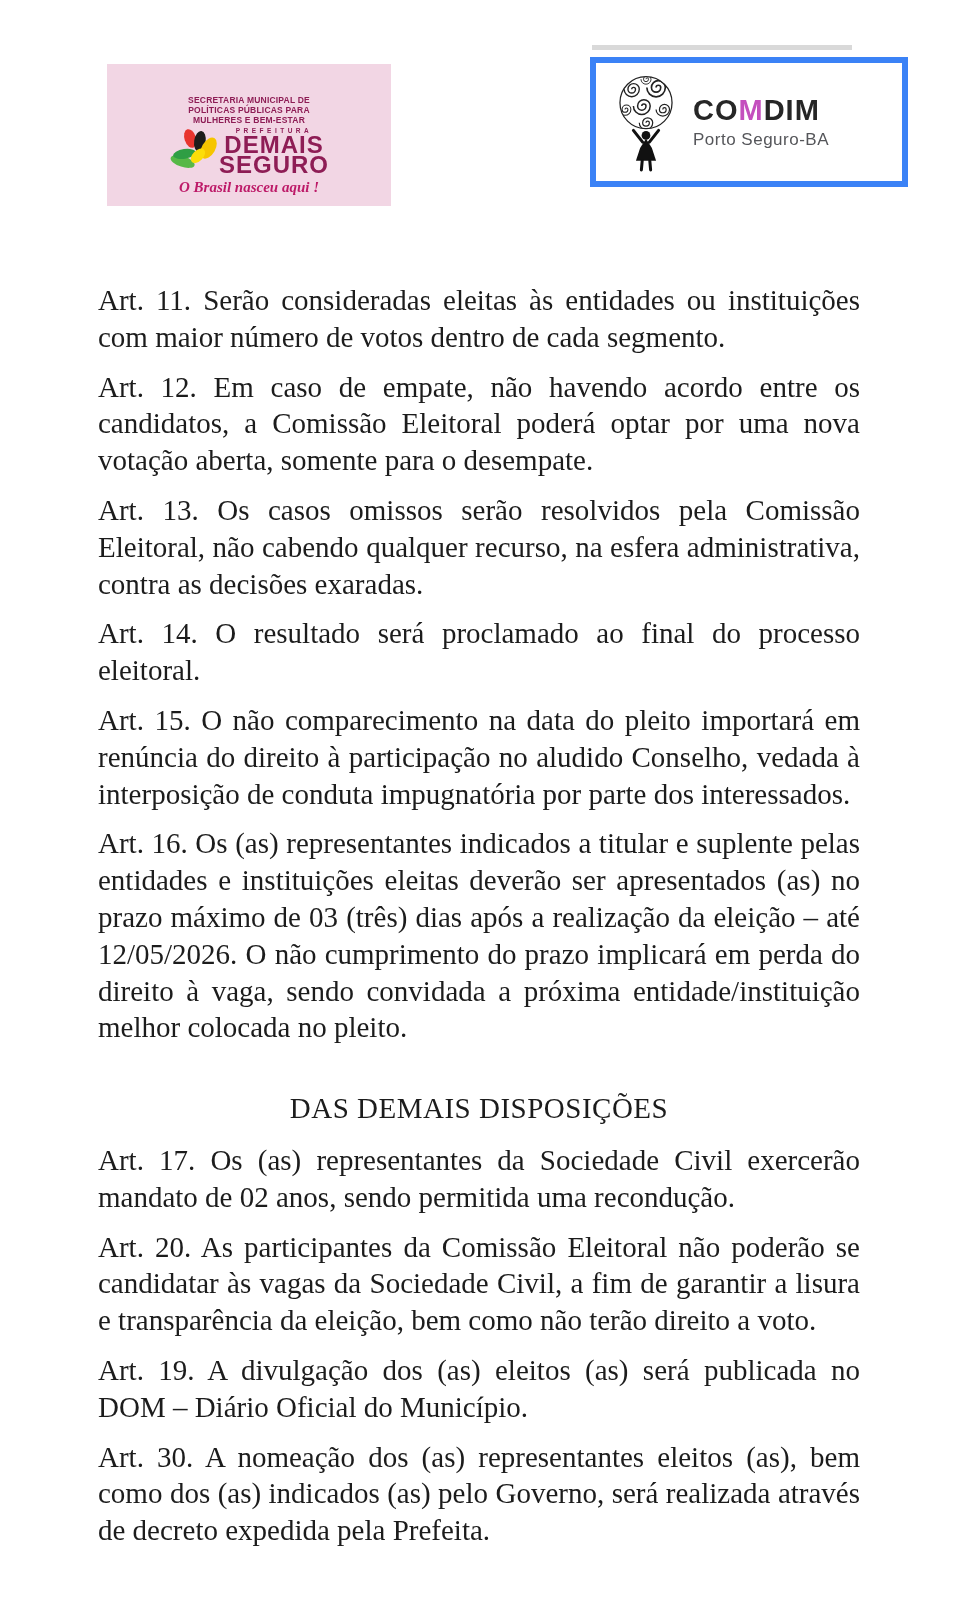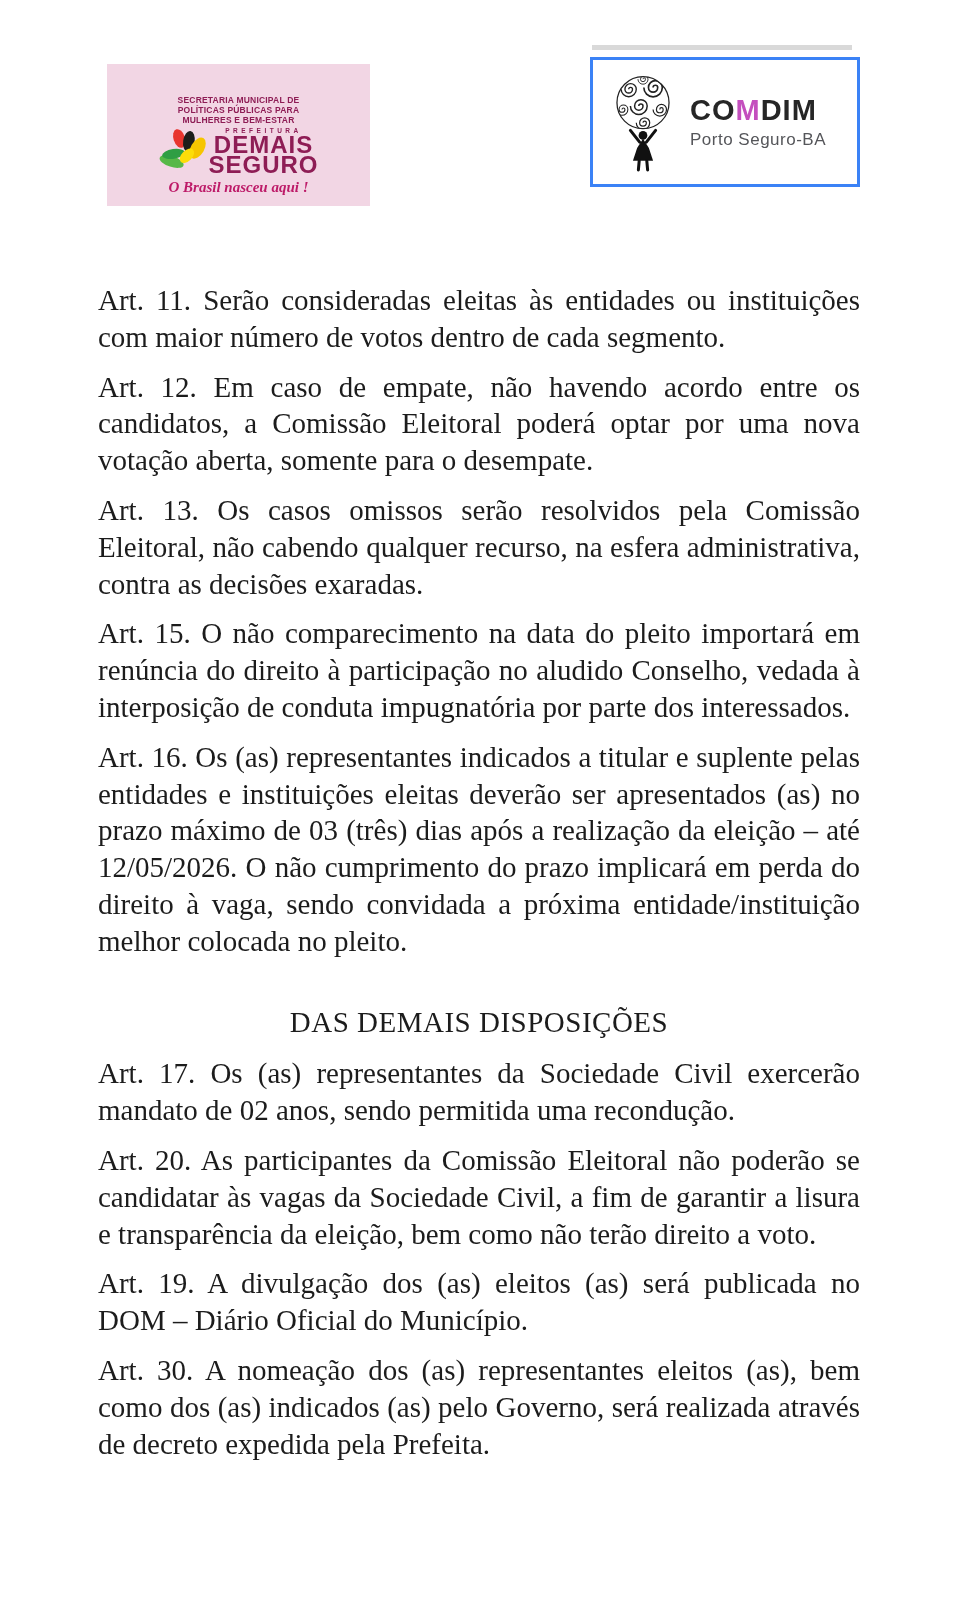--- a/index.html
+++ b/index.html
@@ -3,21 +3,21 @@
 <meta charset="utf-8">
 <style>
   html,body{margin:0;padding:0;background:#ffffff;}
   .page{
     position:relative;width:954px;height:1600px;background:#ffffff;
     overflow:hidden;font-family:"Liberation Serif", serif;
   }
 
   
   .logo-left{
-    position:absolute;left:107px;top:64px;width:263px;height:142px;
+    position:absolute;left:107px;top:64px;width:284px;height:142px;
     background:#f2d6e4;overflow:hidden;
   }
   .sec-text{
     margin-top:31px;text-align:center;color:#8e1d55;
     font-family:"Liberation Sans", sans-serif;font-weight:bold;
     font-size:8.5px;line-height:10px;letter-spacing:0.2px;
   }
   .brand-row{display:flex;justify-content:center;align-items:center;margin-top:1px;}
   .leaves{width:58px;height:50px;margin-right:-8px;position:relative;z-index:1;}
   .brand-text{text-align:center;position:relative;z-index:2;}
@@ -29,22 +29,22 @@
     font-family:"Liberation Sans", sans-serif;font-weight:800;
     font-size:24px;line-height:20px;color:#8e1d55;letter-spacing:1px;
   }
   .slogan{
     text-align:center;font-family:Liberation Serif, serif;font-style:italic;
     font-weight:bold;font-size:15px;color:#bd1a68;margin-top:3px;
   }
 
   .gray-strip{position:absolute;left:592px;top:45px;width:260px;height:5px;background:#d9d9d9;}
   .logo-right{
-    position:absolute;left:590px;top:57px;width:270px;height:130px;
-    box-sizing:border-box;background:#ffffff;border:3px solid #3b82f6;
+    position:absolute;left:590px;top:57px;width:318px;height:130px;
+    box-sizing:border-box;background:#ffffff;border:6px solid #3b82f6;
     display:flex;align-items:center;padding:2px 12px 2px 8px;
   }
   .comdim-icon{width:84px;height:104px;flex:0 0 auto;}
   .comdim-text{margin-left:5px;}
   .comdim-title{
     font-family:"Liberation Sans", sans-serif;font-weight:bold;
     font-size:29px;letter-spacing:1px;color:#262626;line-height:30px;
   }
   .comdim-title .accent{color:#c44fbe;}
   .comdim-sub{
@@ -124,20 +124,21 @@
         <div class="comdim-title"><span>CO</span><span class="accent">M</span><span>DIM</span></div>
         <div class="comdim-sub">Porto Seguro-BA</div>
       </div>
     </div>
   </div>
 
   <main class="doc">
     <p>Art. 11. Serão consideradas eleitas às entidades ou instituições com maior número de votos dentro de cada segmento.</p>
     <p>Art. 12. Em caso de empate, não havendo acordo entre os candidatos, a Comissão Eleitoral poderá optar por uma nova votação aberta, somente para o desempate.</p>
     <p>Art. 13. Os casos omissos serão resolvidos pela Comissão Eleitoral, não cabendo qualquer recurso, na esfera administrativa, contra as decisões exaradas.</p>
+    <p>Art. 14. O resultado será proclamado ao final do processo eleitoral.</p>
     <p>Art. 15. O não comparecimento na data do pleito importará em renúncia do direito à participação no aludido Conselho, vedada à interposição de conduta impugnatória por parte dos interessados.</p>
     <p>Art. 16. Os (as) representantes indicados a titular e suplente pelas entidades e instituições eleitas deverão ser apresentados (as) no prazo máximo de 03 (três) dias após a realização da eleição – até 12/05/2026. O não cumprimento do prazo implicará em perda do direito à vaga, sendo convidada a próxima entidade/instituição melhor colocada no pleito.</p>
     <h2 class="section-heading">DAS DEMAIS DISPOSIÇÕES</h2>
     <p>Art. 17. Os (as) representantes da Sociedade Civil exercerão mandato de 02 anos, sendo permitida uma recondução.</p>
     <p>Art. 20. As participantes da Comissão Eleitoral não poderão se candidatar às vagas da Sociedade Civil, a fim de garantir a lisura e transparência da eleição, bem como não terão direito a voto.</p>
     <p>Art. 19. A divulgação dos (as) eleitos (as) será publicada no DOM – Diário Oficial do Município.</p>
     <p>Art. 30. A nomeação dos (as) representantes eleitos (as), bem como dos (as) indicados (as) pelo Governo, será realizada através de decreto expedida pela Prefeita.</p>
   </main>
 
 </div>

